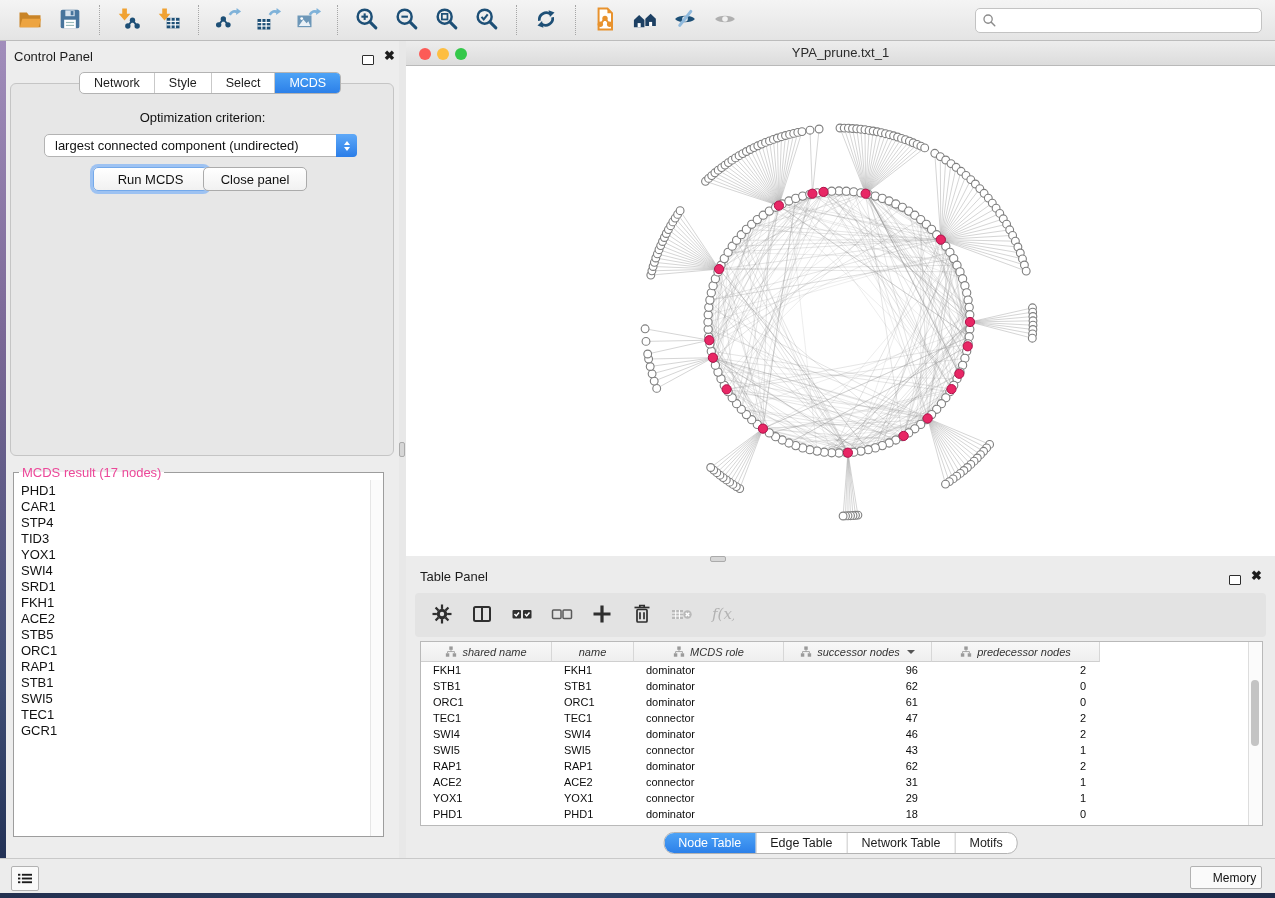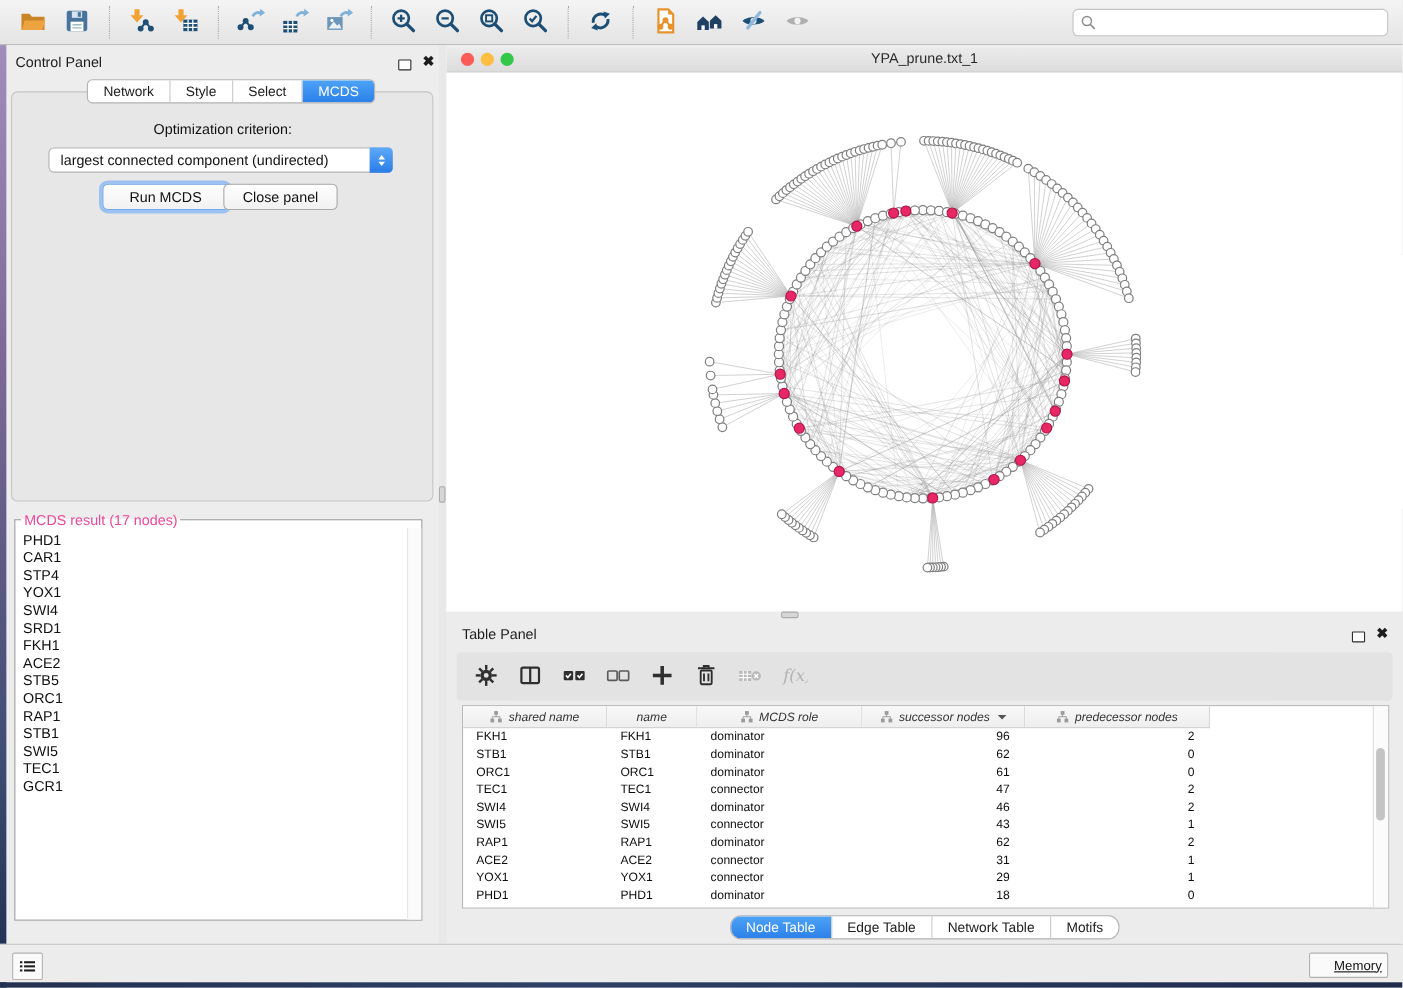--- a/index.html
+++ b/index.html
@@ -86,21 +86,21 @@
   .td.left{text-align:left;padding-left:12px;}
   .td.right{text-align:right;padding-right:14px;}
   .tscroll{position:absolute;right:0;top:0;bottom:0;width:13px;background:#fbfbfb;border-left:1px solid #ddd;}
   .tthumb{position:absolute;left:2px;top:38px;width:8px;height:66px;background:#c4c4c4;border-radius:4px;}
   .btabs{left:50%;transform:translateX(-50%);top:269px;border-radius:10px;}
   
   .statusbar{left:0;top:858px;width:1275px;height:35px;background:#ececec;border-top:1px solid #c9c9c9;box-sizing:border-box;}
   .listbtn{position:absolute;left:11px;top:7px;width:28px;height:25px;background:#fafafa;border:1px solid #b2b2b2;border-radius:2px;
            display:flex;align-items:center;justify-content:center;}
   .membtn{position:absolute;right:13px;top:7px;width:72px;height:23px;background:#fafafa;border:1px solid #b2b2b2;border-radius:2px;
-          display:flex;align-items:center;justify-content:center;gap:17px;font-size:12px;color:#111;text-decoration:underline;}
+          display:flex;align-items:center;justify-content:center;gap:17px;font-size:12px;color:#111;}
   .memdot{width:10px;height:10px;border-radius:50%;background:var(--green);}
 </style>
 </head>
 <body>
 
 <div class="abs toolbar">
   <div style="display:flex;align-items:center;">
       <button class="tb">
         <span><svg viewBox="0 0 24 24" class="">
             <path d="M3 6.5h6.3l1.8 2.2H21V19H3z" fill="#c98427"></path>
@@ -289,20 +289,21 @@
   </div>
   <button class="abs btn focusring run-btn">Run MCDS</button>
   <button class="abs btn closep-btn">Close panel</button>
   <fieldset class="mcdsbox">
     <legend>MCDS result (17 nodes)</legend>
     <div style="position:relative;width:100%;height:100%;">
       <div class="mcds-list">
           <div class="mcds-item">PHD1</div>
           <div class="mcds-item">CAR1</div>
           <div class="mcds-item">STP4</div>
+          <div class="mcds-item">TID3</div>
           <div class="mcds-item">YOX1</div>
           <div class="mcds-item">SWI4</div>
           <div class="mcds-item">SRD1</div>
           <div class="mcds-item">FKH1</div>
           <div class="mcds-item">ACE2</div>
           <div class="mcds-item">STB5</div>
           <div class="mcds-item">ORC1</div>
           <div class="mcds-item">RAP1</div>
           <div class="mcds-item">STB1</div>
           <div class="mcds-item">SWI5</div>

